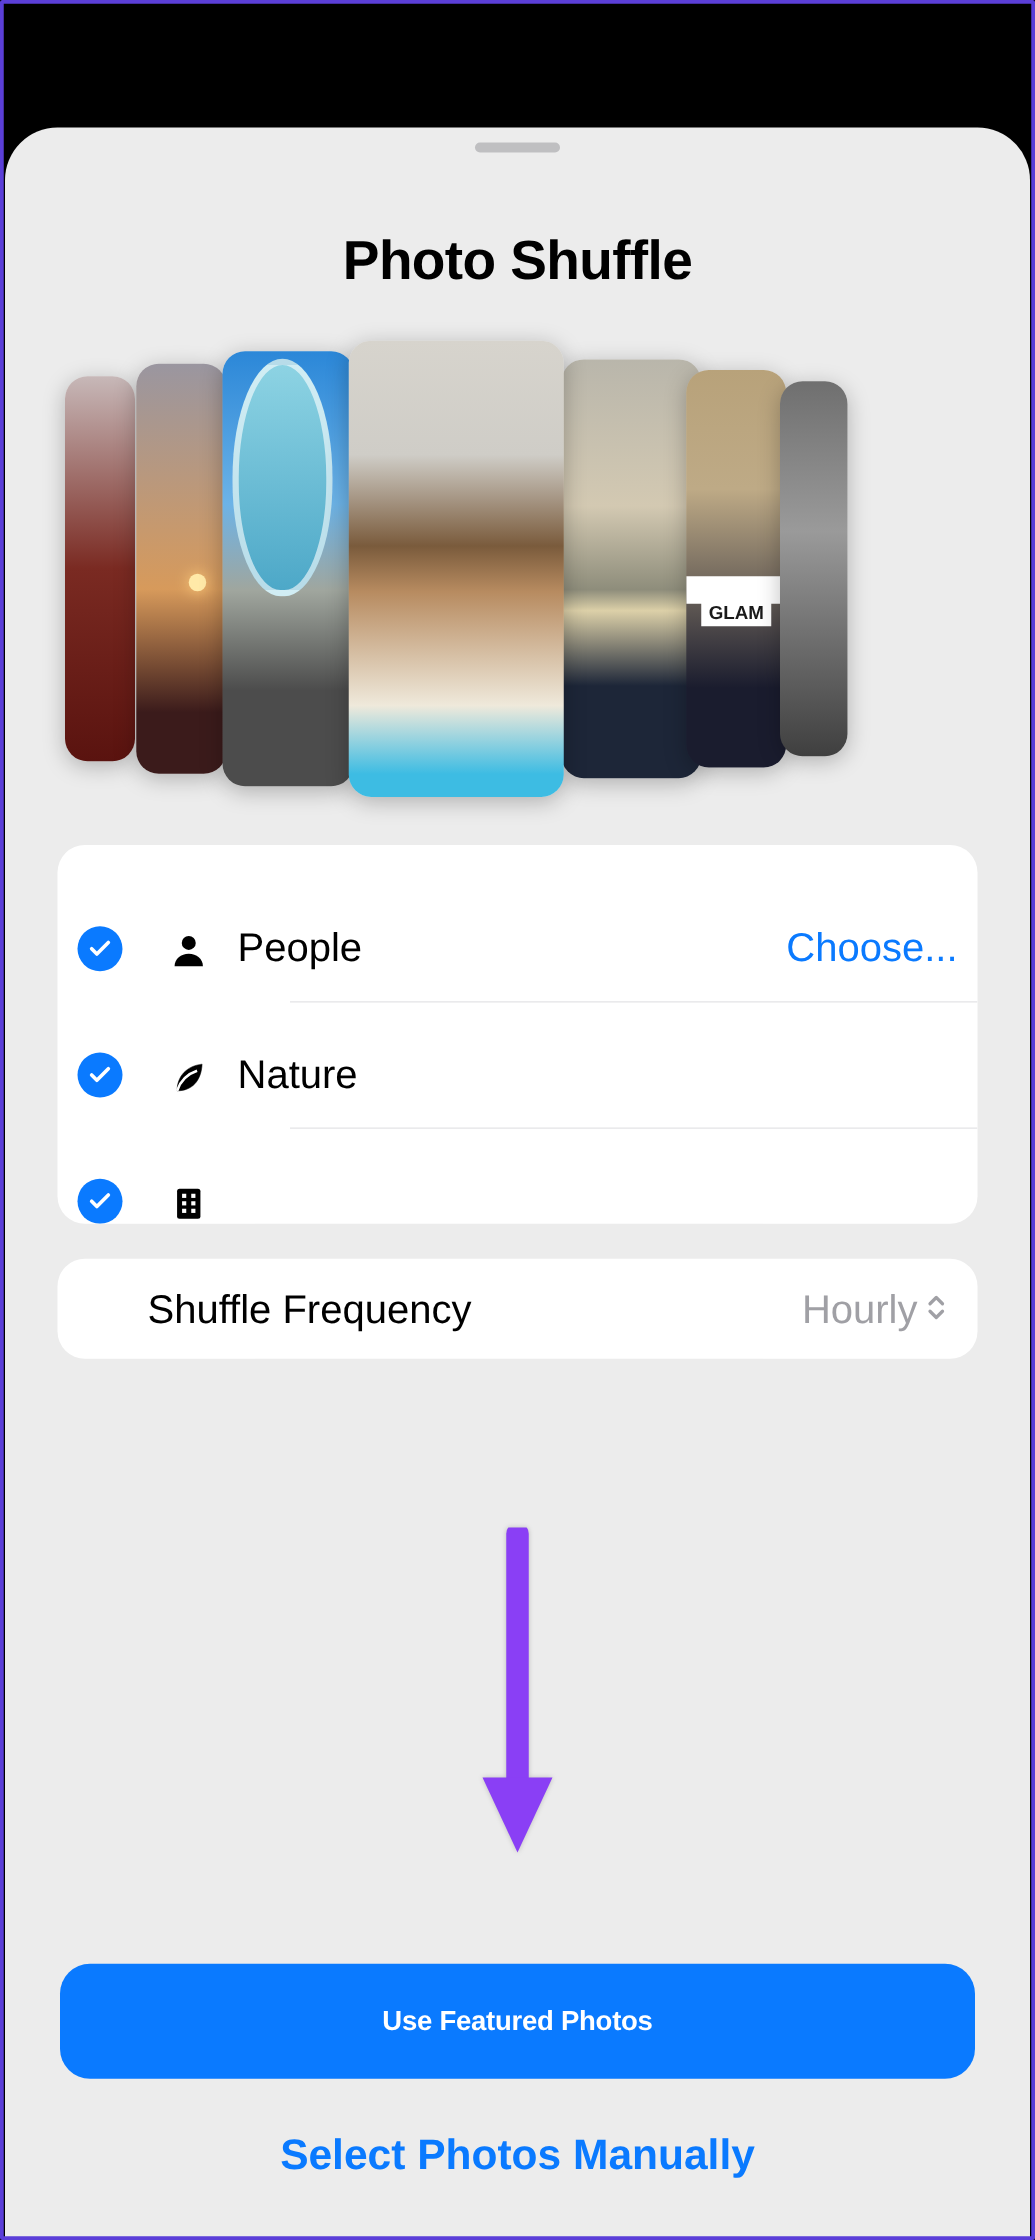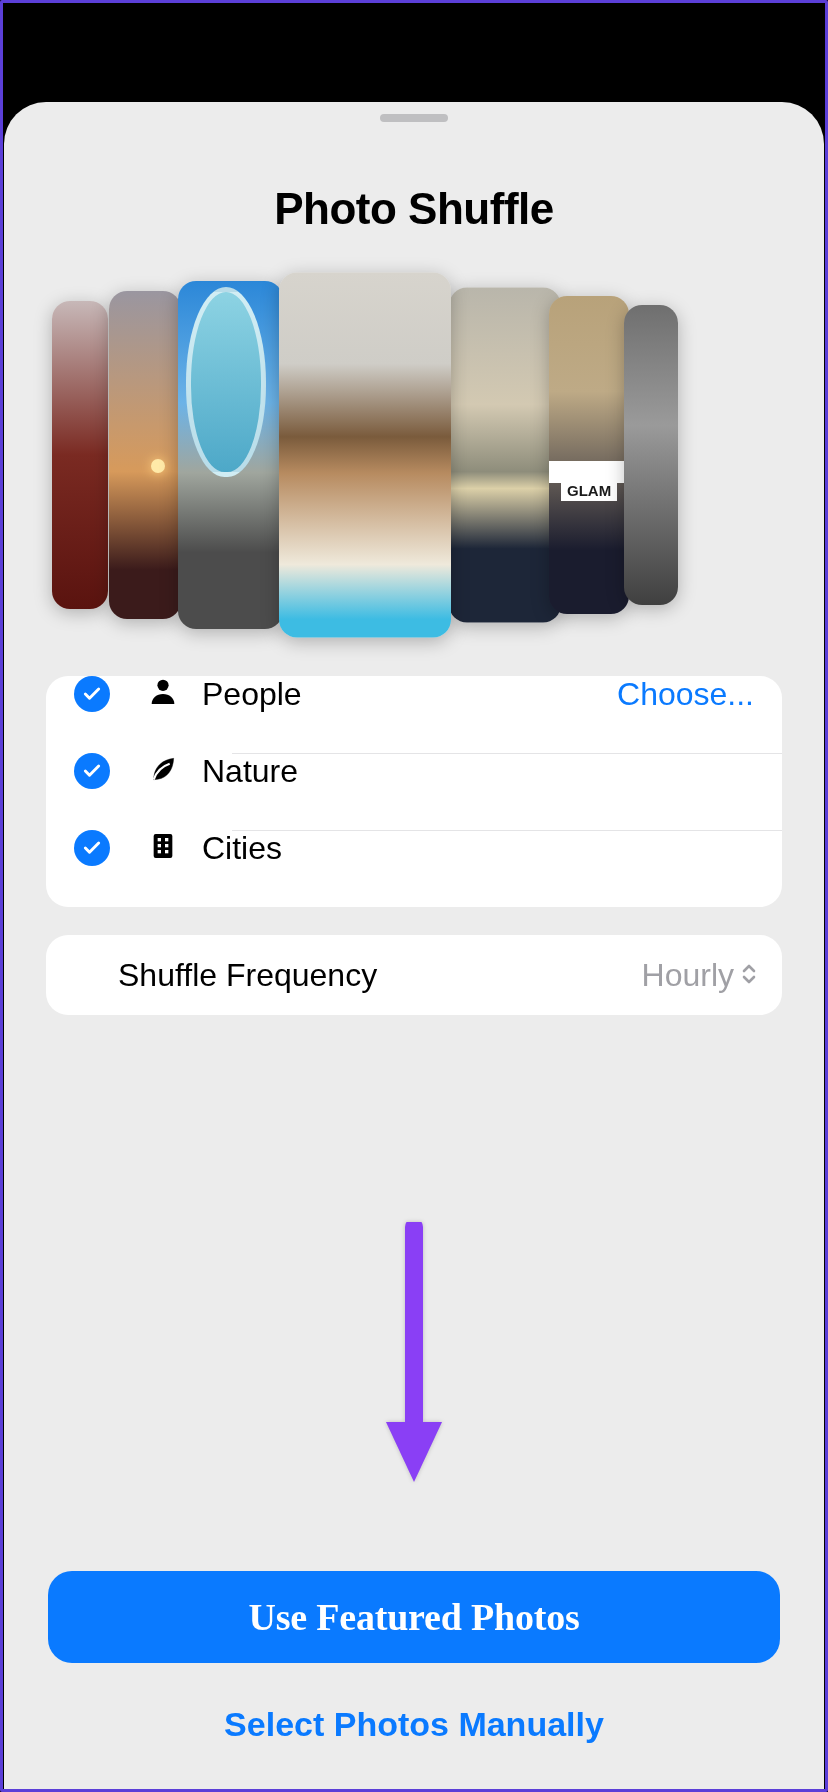--- a/index.html
+++ b/index.html
@@ -76,24 +76,25 @@
     .glam{position:absolute;top:58%;left:12px;background:#fff;color:#1a1a1a;font-size:15px;font-weight:800;padding:2px 6px;}
 
     .list {
       background: #fff;
       margin: 36px 42px 0;
       border-radius: 22px;
       overflow: hidden;
     }
     .row {
       display: flex;
-      align-items: flex-start;
+      align-items: flex-end;
       height: 77px;
-      padding: 0 28px;
+      padding: 0 16px;
       position: relative;
+      margin-top: 24px;
     }
     .row + .row::before {
       content: "";
       position: absolute;
       top: 0;
       left: 186px;
       right: 0;
       height: 1px;
       background: #e4e4e6;
     }
@@ -160,24 +161,23 @@
       right: 0;
       padding: 0 44px;
     }
     .primary-btn {
       width: 100%;
       height: 92px;
       background: #0a7aff;
       color: #fff;
       border: none;
       border-radius: 24px;
-      font-size: 38px;
+      font-size: 22px;
       font-weight: 600;
       letter-spacing: -0.2px;
-      font-family: Liberation Serif, serif;
     }
     .secondary-btn {
       width: 100%;
       background: none;
       border: none;
       color: #0a7aff;
       font-size: 34px;
       font-weight: 600;
       margin-top: 30px;
       padding: 12px 0;
@@ -263,21 +263,20 @@
         <svg viewBox="0 0 24 24">
             <rect x="5" y="3" width="14" height="18" rx="1.5"></rect>
             <rect x="8" y="6" width="2.5" height="2.5" fill="#fff"></rect>
             <rect x="13.5" y="6" width="2.5" height="2.5" fill="#fff"></rect>
             <rect x="8" y="10.5" width="2.5" height="2.5" fill="#fff"></rect>
             <rect x="13.5" y="10.5" width="2.5" height="2.5" fill="#fff"></rect>
             <rect x="8" y="15" width="2.5" height="2.5" fill="#fff"></rect>
             <rect x="13.5" y="15" width="2.5" height="2.5" fill="#fff"></rect>
           </svg>
       </div>
-      <div class="row-label">Cities</div>
     </div>
   </div>
 
   <div class="single-row">
     <div class="single-label">Shuffle Frequency</div>
     <div class="single-value">
       <span>Hourly</span>
       <span class="selector">
         <svg viewBox="0 0 18 24">
             <path fill="none" stroke="#a0a0a5" stroke-width="2.6" stroke-linecap="round" stroke-linejoin="round" d="M4 9l5-5 5 5M4 15l5 5 5-5"></path>

